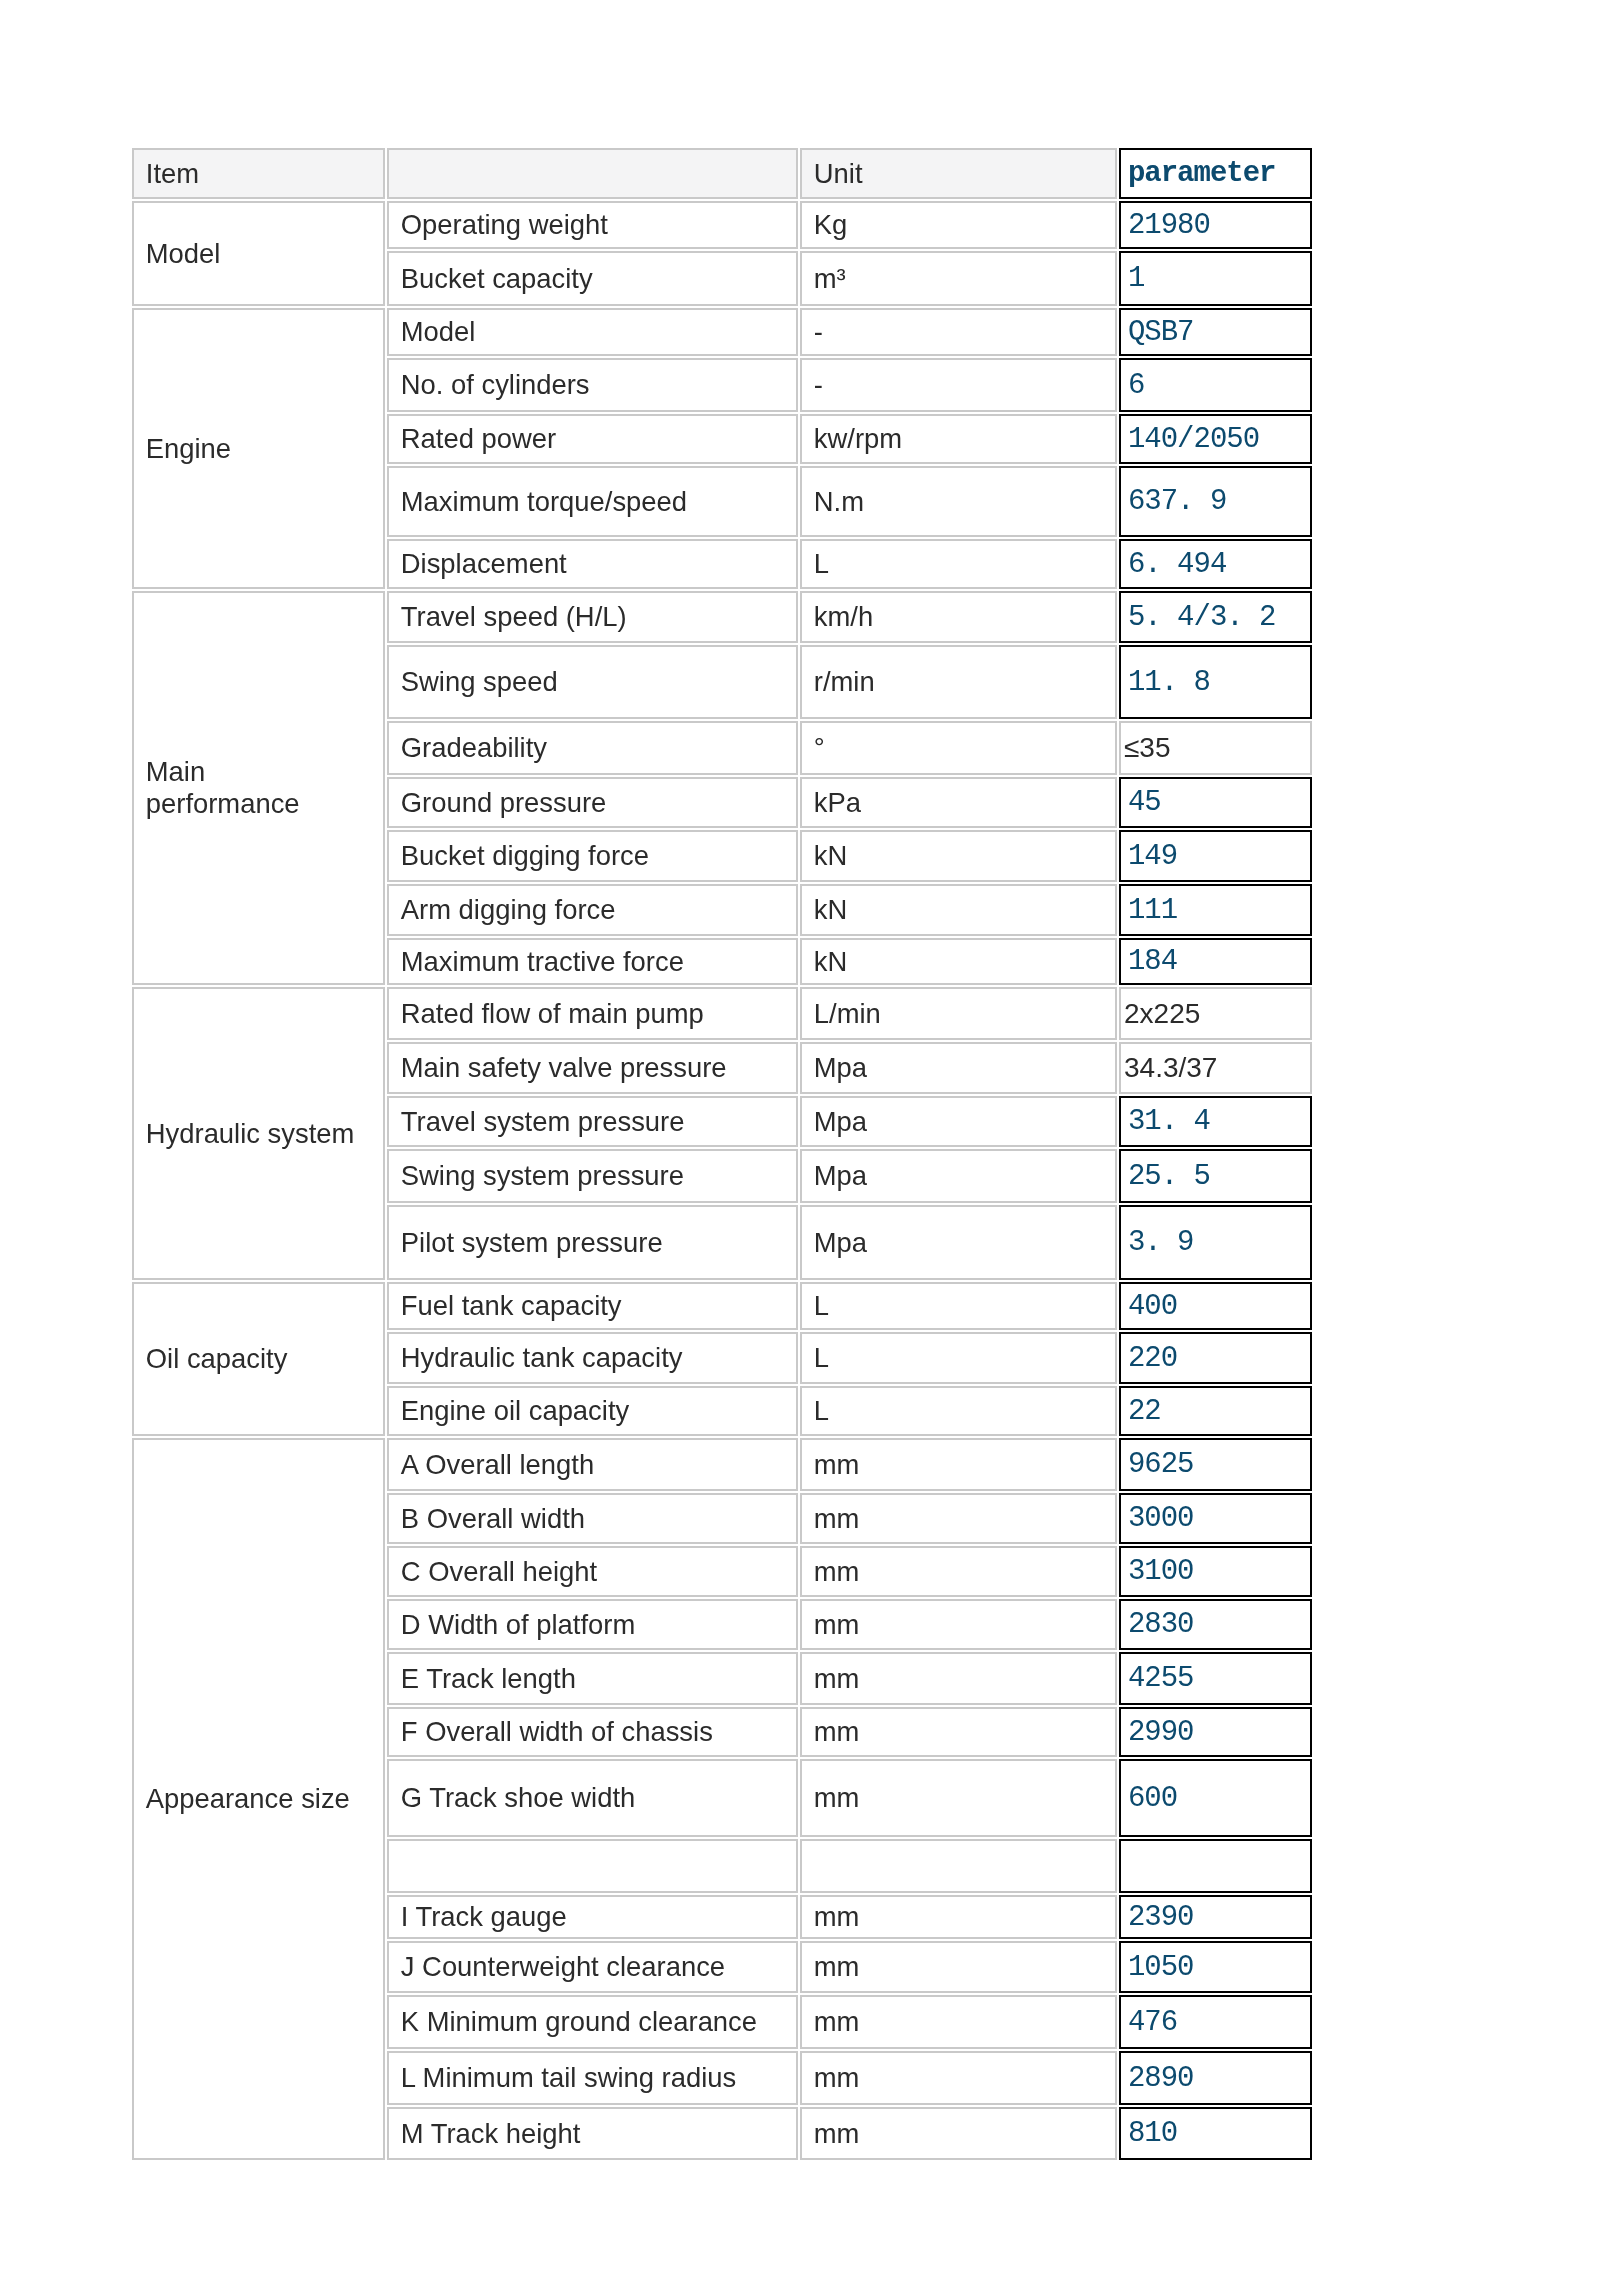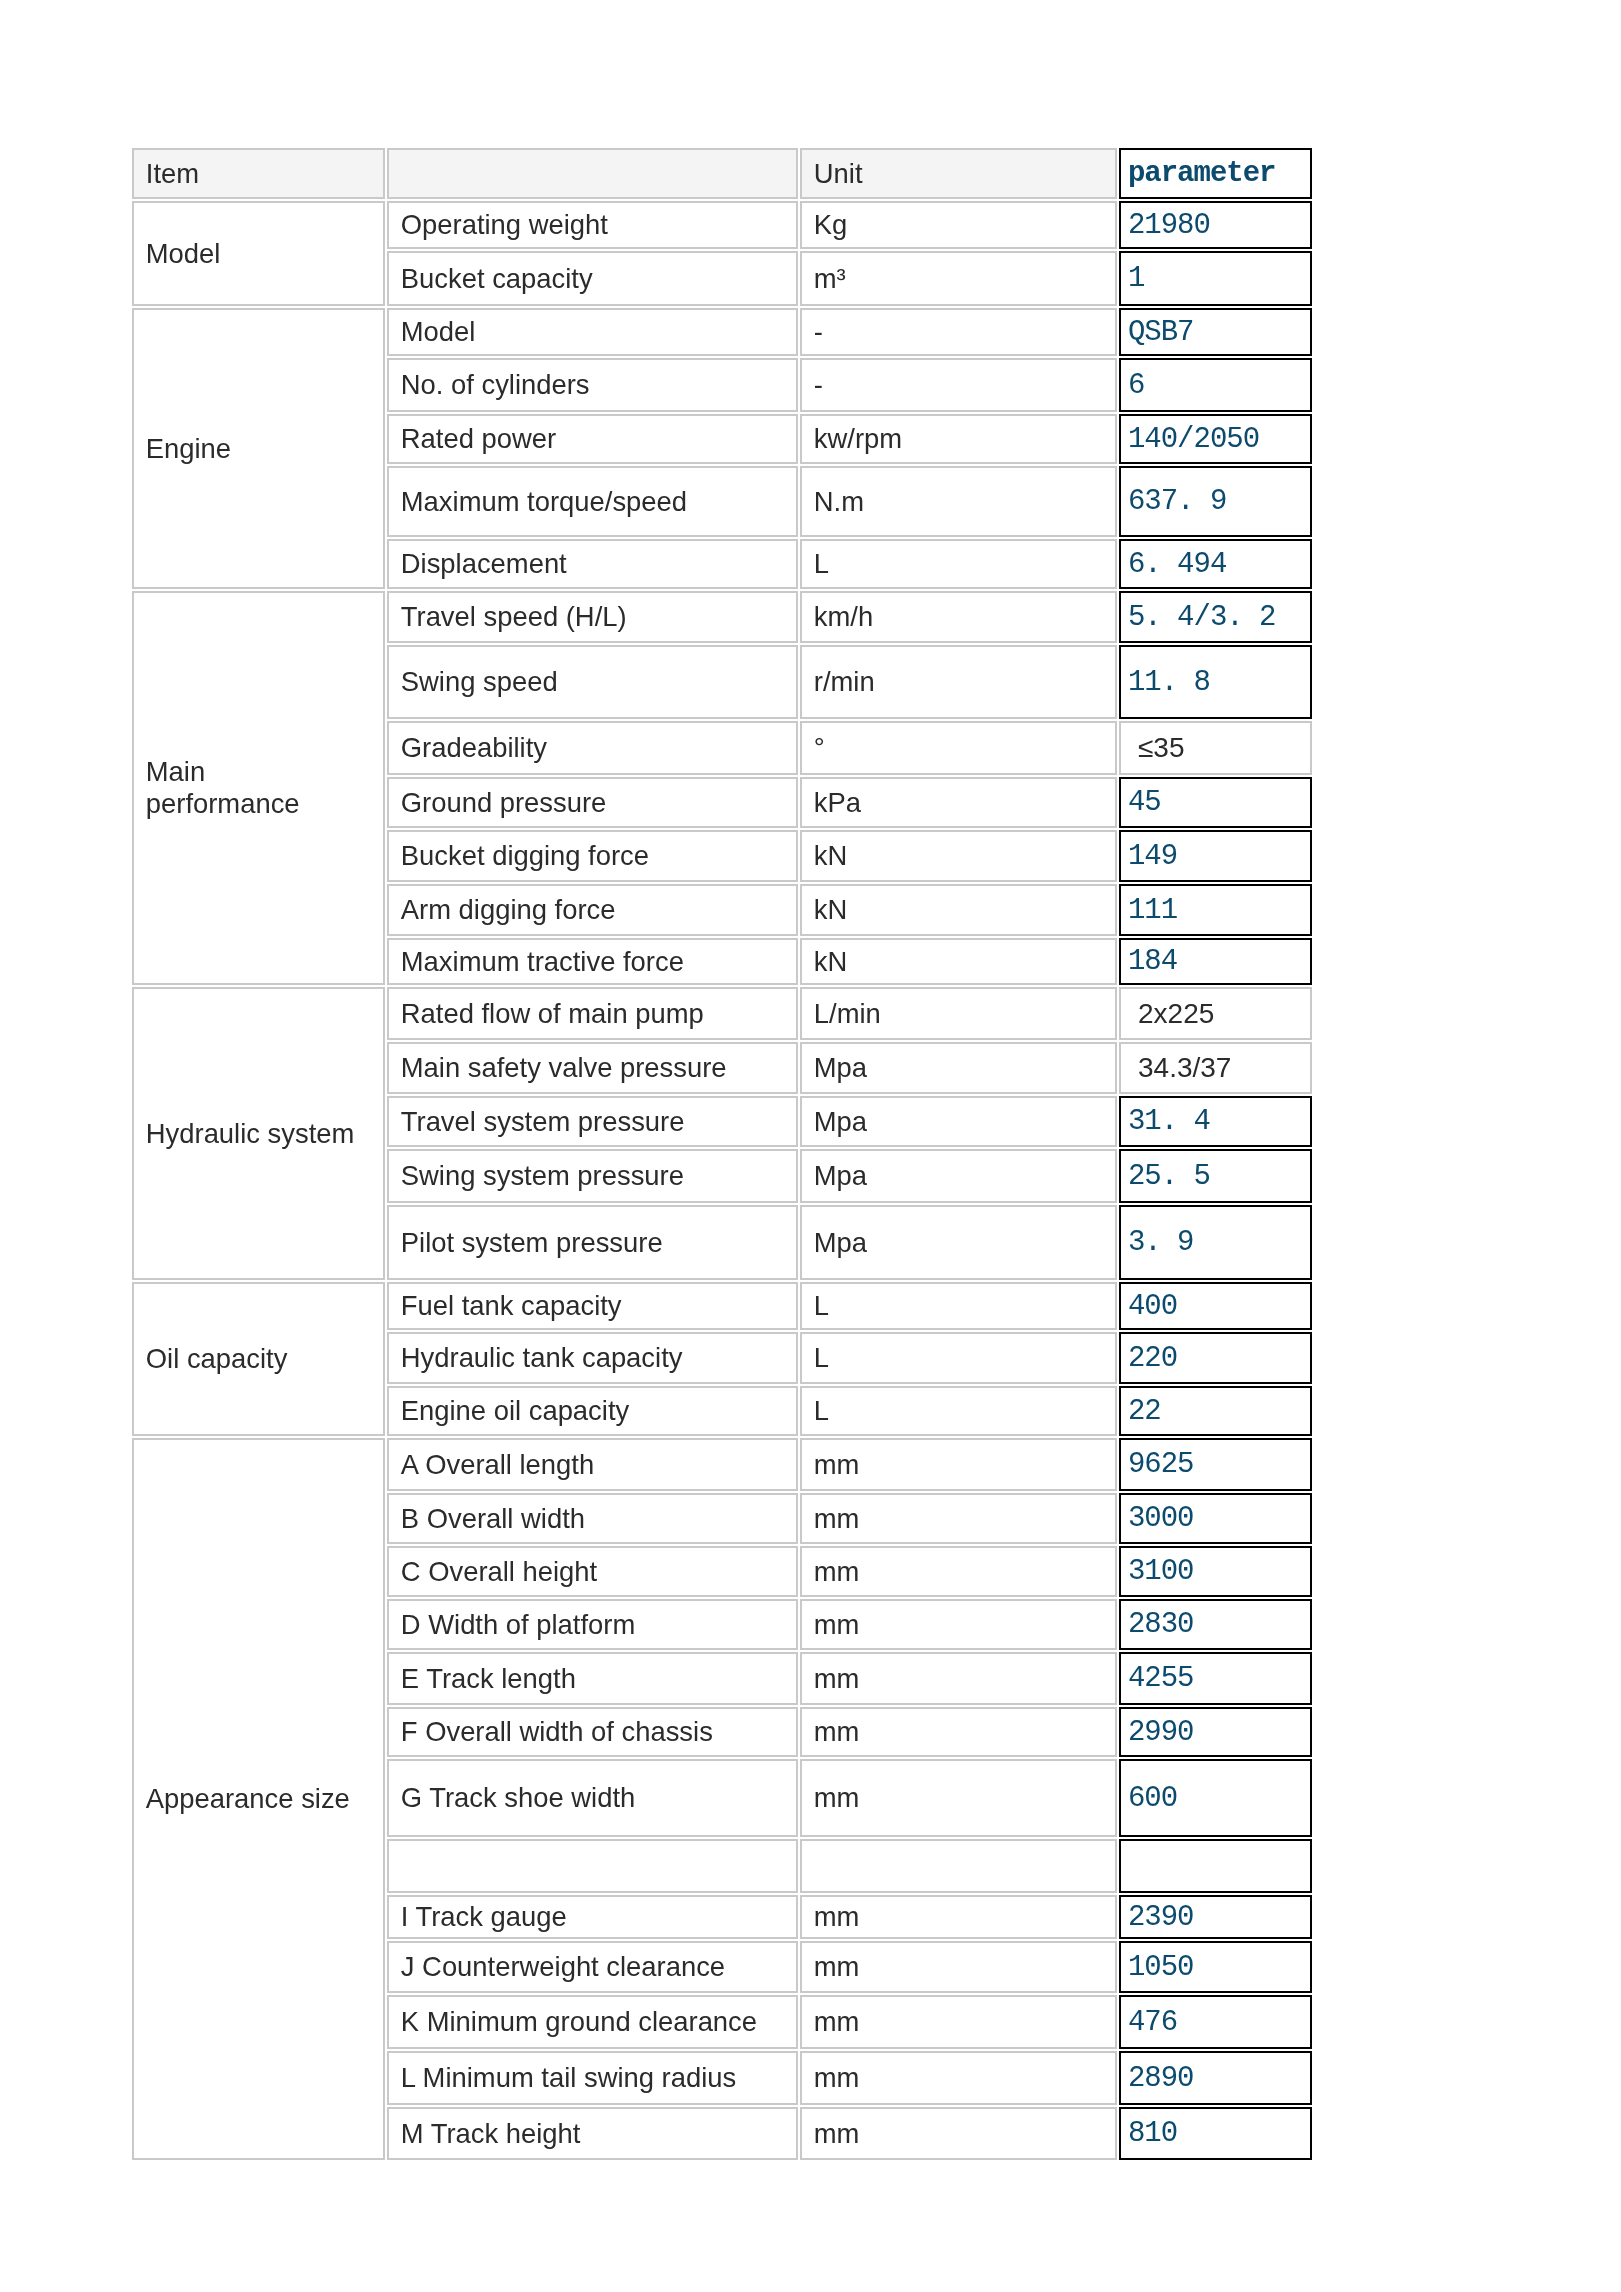--- a/index.html
+++ b/index.html
@@ -55,21 +55,21 @@
     padding: 0 2px 0 6.9px;
     letter-spacing: -1px;
   }
   
   .p-sans {
     border: 2.9px solid #c9c9c9;
     background: #ffffff;
     font-family: "Liberation Sans", sans-serif;
     font-size: 28px;
     color: #2b2b2b;
-    padding: 0 2px 0 17px;
+    padding: 0 2px 0 3px;
   }
 </style>
 </head>
 <body>
 
 <table class="spec">
   <colgroup>
     <col style="width:253px">
     <col style="width:411px">
     <col style="width:317px">

